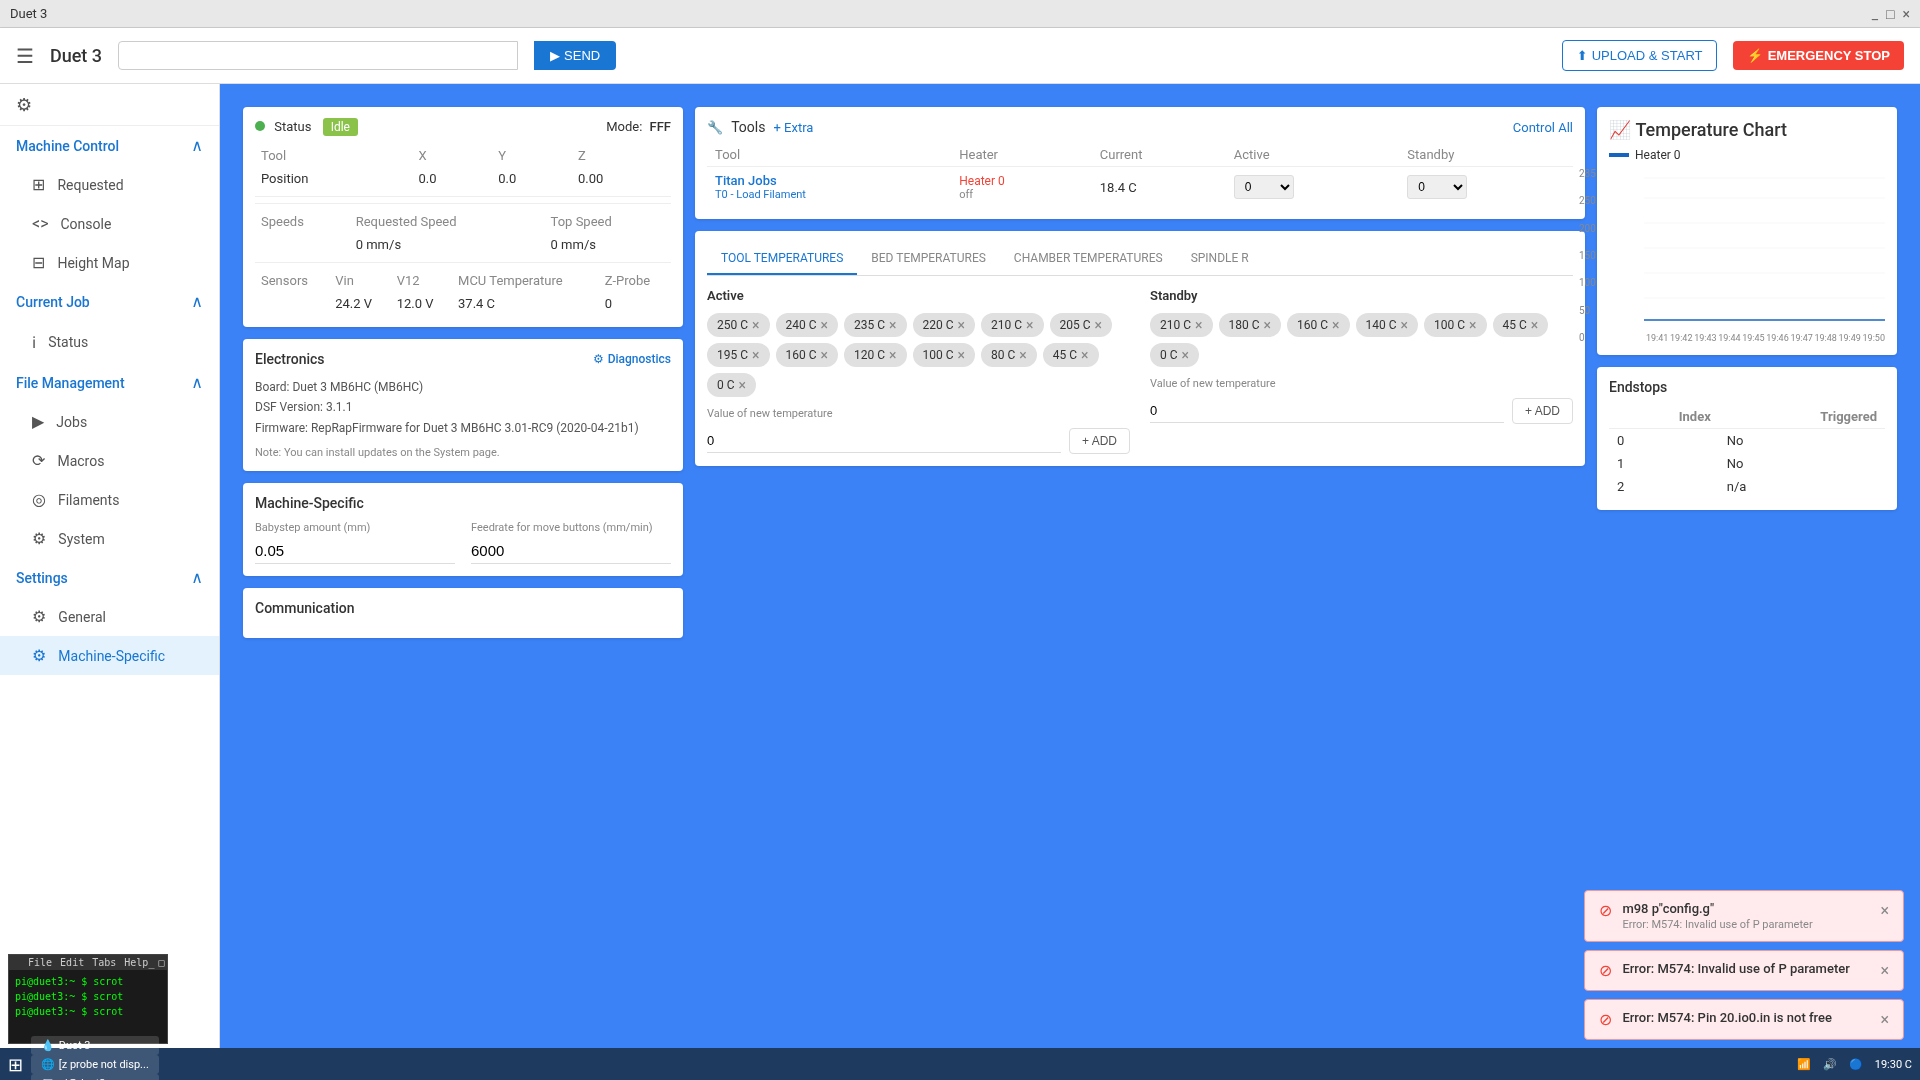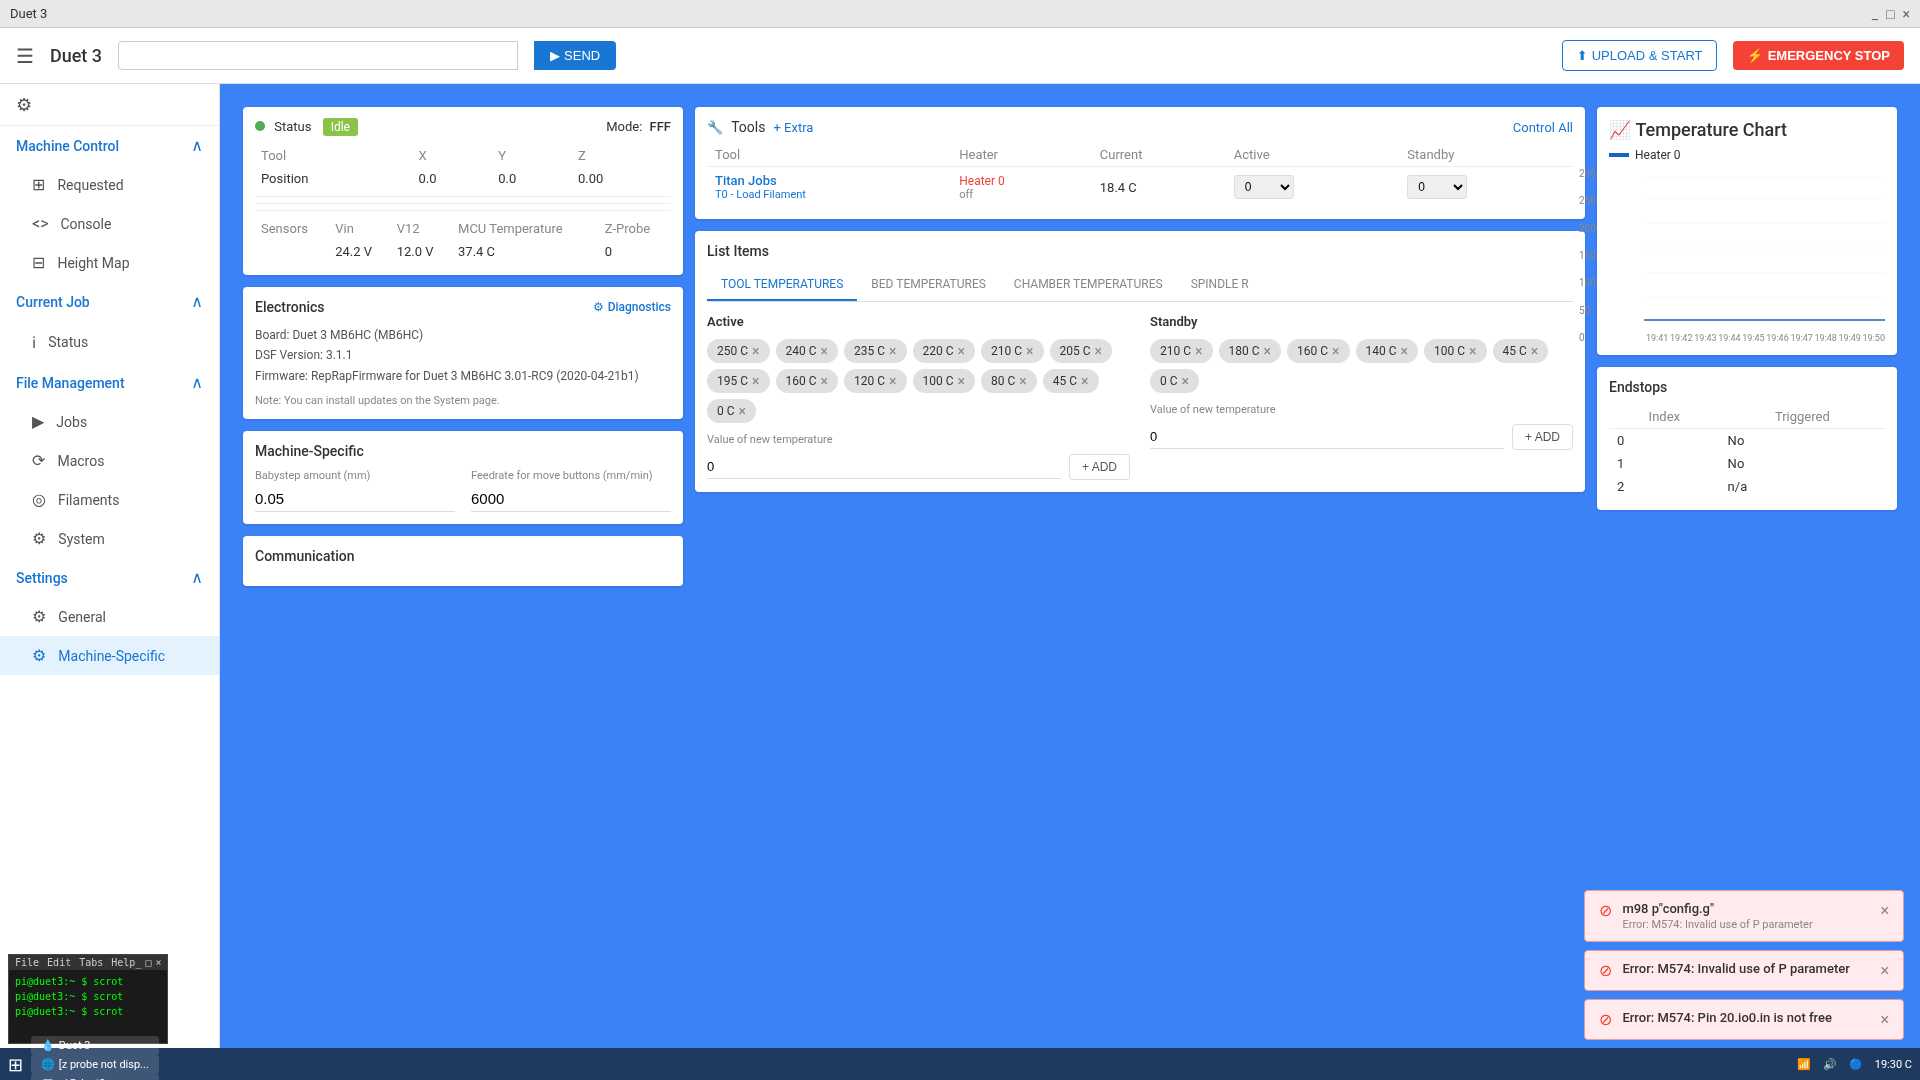--- a/index.html
+++ b/index.html
@@ -87,35 +87,35 @@
     .temp-chips { display: flex; flex-wrap: wrap; gap: 6px; margin-bottom: 10px; }
     .temp-chip { display: flex; align-items: center; gap: 4px; background: #e0e0e0; border-radius: 16px; padding: 4px 10px; font-size: 12px; }
     .temp-chip .remove { color: #888; cursor: pointer; font-size: 14px; }
     .add-temp-row { display: flex; align-items: center; gap: 8px; margin-top: 8px; }
     .add-temp-input { flex: 1; border: none; border-bottom: 1px solid #ddd; padding: 4px 0; font-size: 13px; outline: none; }
     .add-btn { background: #fff; border: 1px solid #ddd; border-radius: 4px; padding: 5px 12px; font-size: 12px; color: #555; cursor: pointer; display: flex; align-items: center; gap: 4px; }
 
     
     #endstops-card { grid-column: 3; grid-row: 2; }
     .endstops-table { width: 100%; border-collapse: collapse; font-size: 13px; }
-    .endstops-table th { text-align: center; padding: 4px 8px; color: #888; font-weight: 400; border-bottom: 1px solid #eee; }
+    .endstops-table th { text-align: right; padding: 4px 8px; color: #888; font-weight: 700; border-bottom: 1px solid #eee; }
     .endstops-table td { padding: 4px 8px; }
 
     
     #notifications { position: fixed; bottom: 40px; right: 16px; display: flex; flex-direction: column; gap: 8px; z-index: 100; }
     .notification { background: #ffebee; border: 1px solid #ef9a9a; border-radius: 4px; padding: 10px 14px; display: flex; align-items: flex-start; gap: 10px; min-width: 320px; max-width: 380px; position: relative; }
     .notif-error-icon { color: #f44336; font-size: 16px; flex-shrink: 0; }
     .notif-content { flex: 1; }
     .notif-title { font-size: 13px; font-weight: 500; color: #333; }
     .notif-subtitle { font-size: 11px; color: #888; margin-top: 2px; }
     .notif-close { color: #888; cursor: pointer; font-size: 16px; }
 
     
     #terminal { position: fixed; bottom: 36px; left: 8px; width: 160px; height: 90px; background: #1a1a1a; border: 1px solid #444; font-family: monospace; font-size: 10px; color: #00ff00; overflow: hidden; z-index: 100; }
-    .terminal-titlebar { background: #333; padding: 2px 6px; display: flex; align-items: flex-end; justify-content: space-between; color: #ccc; font-size: 10px; }
+    .terminal-titlebar { background: #333; padding: 2px 19px; display: flex; align-items: flex-end; justify-content: space-between; color: #ccc; font-size: 10px; }
     .terminal-menu { display: flex; gap: 8px; }
     .terminal-controls { display: flex; gap: 4px; }
     .terminal-body { padding: 4px 6px; line-height: 1.5; }
     .terminal-body .prompt { color: #00ff00; }
 
     
     #taskbar { height: 32px; background: #1e3a5f; display: flex; align-items: center; padding: 0 8px; gap: 8px; position: fixed; bottom: 0; width: 100%; z-index: 200; }
     .taskbar-start { color: #fff; font-size: 18px; cursor: pointer; }
     .taskbar-item { background: rgba(255,255,255,0.15); color: #fff; padding: 3px 10px; border-radius: 3px; font-size: 11px; cursor: pointer; display: flex; align-items: center; gap: 4px; }
     .taskbar-right { margin-left: auto; color: #fff; font-size: 11px; display: flex; align-items: center; gap: 12px; }
@@ -257,20 +257,34 @@
             <tr>
               <td>Position</td>
               <td>0.0</td>
               <td>0.0</td>
               <td>0.00</td>
             </tr>
           </tbody>
             </table>
           <hr class="section-divider">
           <hr class="section-divider">
+          <table class="status-table">
+            <tbody>
+                <tr>
+              <th>Speeds</th>
+              <th>Requested Speed</th>
+              <th>Top Speed</th>
+            </tr>
+            <tr>
+              <td></td>
+              <td>0 mm/s</td>
+              <td>0 mm/s</td>
+            </tr>
+          </tbody>
+            </table>
           <hr class="section-divider">
           <table class="status-table">
             <tbody>
                 <tr>
               <th>Sensors</th>
               <th>Vin</th>
               <th>V12</th>
               <th>MCU Temperature</th>
               <th>Z-Probe</th>
             </tr>
@@ -363,23 +377,20 @@
       <select class="temp-select">
         <option>0</option>
       </select>
     </td>
   </tr>
               </tbody>
           </table>
         </div>
 
         <div class="card" id="list-items-card">
-          <div class="card-title">
-            <span>List Items</span>
-          </div>
           <div class="tabs" id="list-tabs">
               <div class="tab active">TOOL TEMPERATURES</div>
               <div class="tab">BED TEMPERATURES</div>
               <div class="tab">CHAMBER TEMPERATURES</div>
               <div class="tab">SPINDLE R</div>
             </div>
           <div class="temps-columns">
             <div class="temps-col">
               <div class="temps-col-title">Active</div>
               <div class="temp-chips" id="active-chips">

